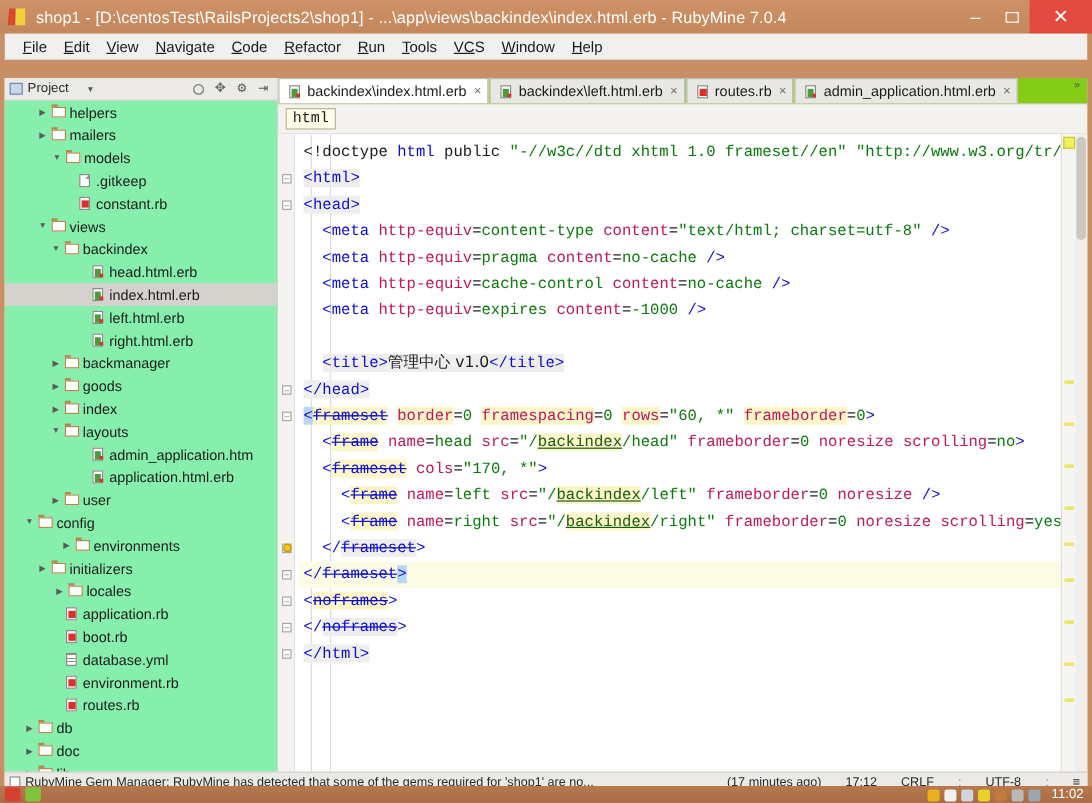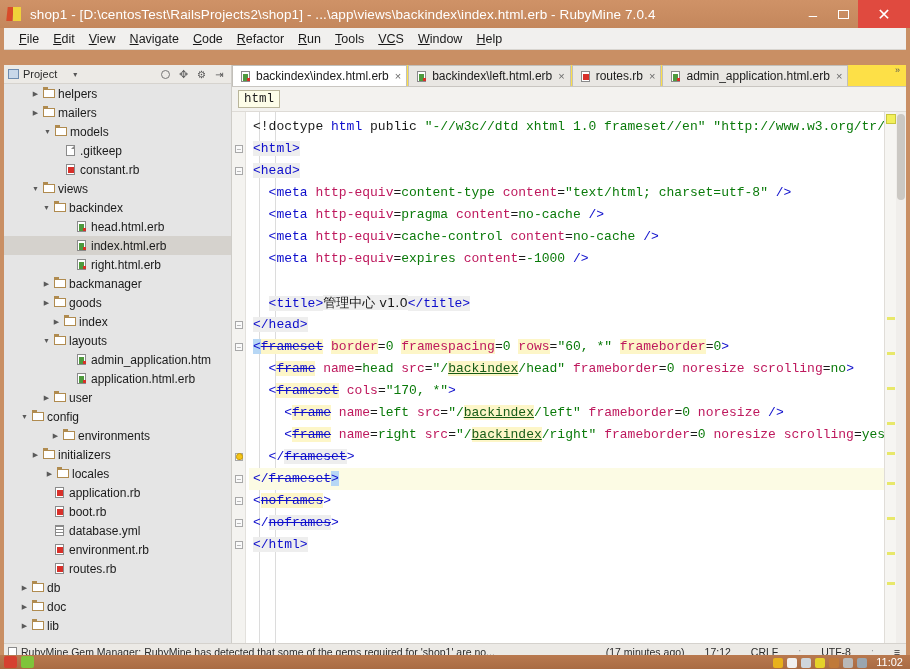--- a/index.html
+++ b/index.html
@@ -78,21 +78,21 @@
   #project-header .ph-caret {
     margin-left:16px; font-size:8px; color:#555;
   }
   #project-header .ph-spacer { flex:1 1 auto; }
   .ph-btn { width:15px; height:14px; margin-left:3px; display:flex;
     align-items:center; justify-content:center; font-size:10px; color:#555; }
   .ph-btn .circ { width:9px; height:9px; border:1.3px solid #777; border-radius:50%; }
   .ph-btn .cross { font-size:11px; color:#666; line-height:1; }
   .ph-btn .gear { font-size:10px; color:#555; }
 
-  #tree-wrap { flex:1 1 auto; overflow:hidden; position:relative; background:#e5e5e5; }
+  #tree-wrap { flex:1 1 auto; overflow:hidden; position:relative; background:#86efac; }
   .trow {
     height:19px; display:flex; align-items:center; font-size:12px;
     color:#1b1b1b; white-space:nowrap; padding-right:4px;
   }
   .trow.sel { background:#d5d2cd; }
   .arrow {
     width:11px; flex:0 0 11px; font-size:7px; color:#5a5a5a;
     display:flex; align-items:center; justify-content:center;
   }
   .arrow.none { color:transparent; }
@@ -153,21 +153,21 @@
   }
   #tree-hscroll .thumb {
     position:absolute; left:2px; top:2px; width:190px; height:7px;
     background:#c3c0bb; border-radius:3px;
   }
 
   
   #editor-area { flex:1 1 auto; display:flex; flex-direction:column; min-width:0; }
 
   #tabbar {
-    height:22px; flex:0 0 22px; background:#fde047; display:flex;
+    height:22px; flex:0 0 22px; background:#84cc16; display:flex;
     align-items:flex-start; border-bottom:1px solid #c9c6c1;
   }
   .etab {
     height:21px; display:flex; align-items:center; padding:0 5px 0 5px;
     font-size:12px; color:#1b1b1b; border:1px solid #c2bfb9; border-bottom:none;
     background:#e9e7e3; margin-right:1px; white-space:nowrap;
   }
   .etab.active { background:#ffffff; }
   .etab .ico { margin-right:3px; }
   .etab .x { margin-left:6px; font-size:11px; color:#6a6a6a; }
@@ -384,37 +384,44 @@
             <span class="ico erb">
               <i></i>
             </span>
             <span class="tlabel">index.html.erb</span>
           </div>
           <div class="trow" style="padding-left: 59px;">
             <span class="arrow none"></span>
             <span class="ico erb">
               <i></i>
             </span>
+            <span class="tlabel">left.html.erb</span>
+          </div>
+          <div class="trow" style="padding-left: 59px;">
+            <span class="arrow none"></span>
+            <span class="ico erb">
+              <i></i>
+            </span>
             <span class="tlabel">right.html.erb</span>
           </div>
           <div class="trow" style="padding-left: 37px;">
             <span class="arrow">▶</span>
             <span class="ico folder">
               <i></i>
             </span>
             <span class="tlabel">backmanager</span>
           </div>
           <div class="trow" style="padding-left: 37px;">
             <span class="arrow">▶</span>
             <span class="ico folder">
               <i></i>
             </span>
             <span class="tlabel">goods</span>
           </div>
-          <div class="trow" style="padding-left: 37px; margin-left: 10px;">
+          <div class="trow" style="padding-left: 37px;">
             <span class="arrow">▶</span>
             <span class="ico folder">
               <i></i>
             </span>
             <span class="tlabel">index</span>
           </div>
           <div class="trow" style="padding-left: 37px;">
             <span class="arrow">▼</span>
             <span class="ico folder">
               <i></i>

